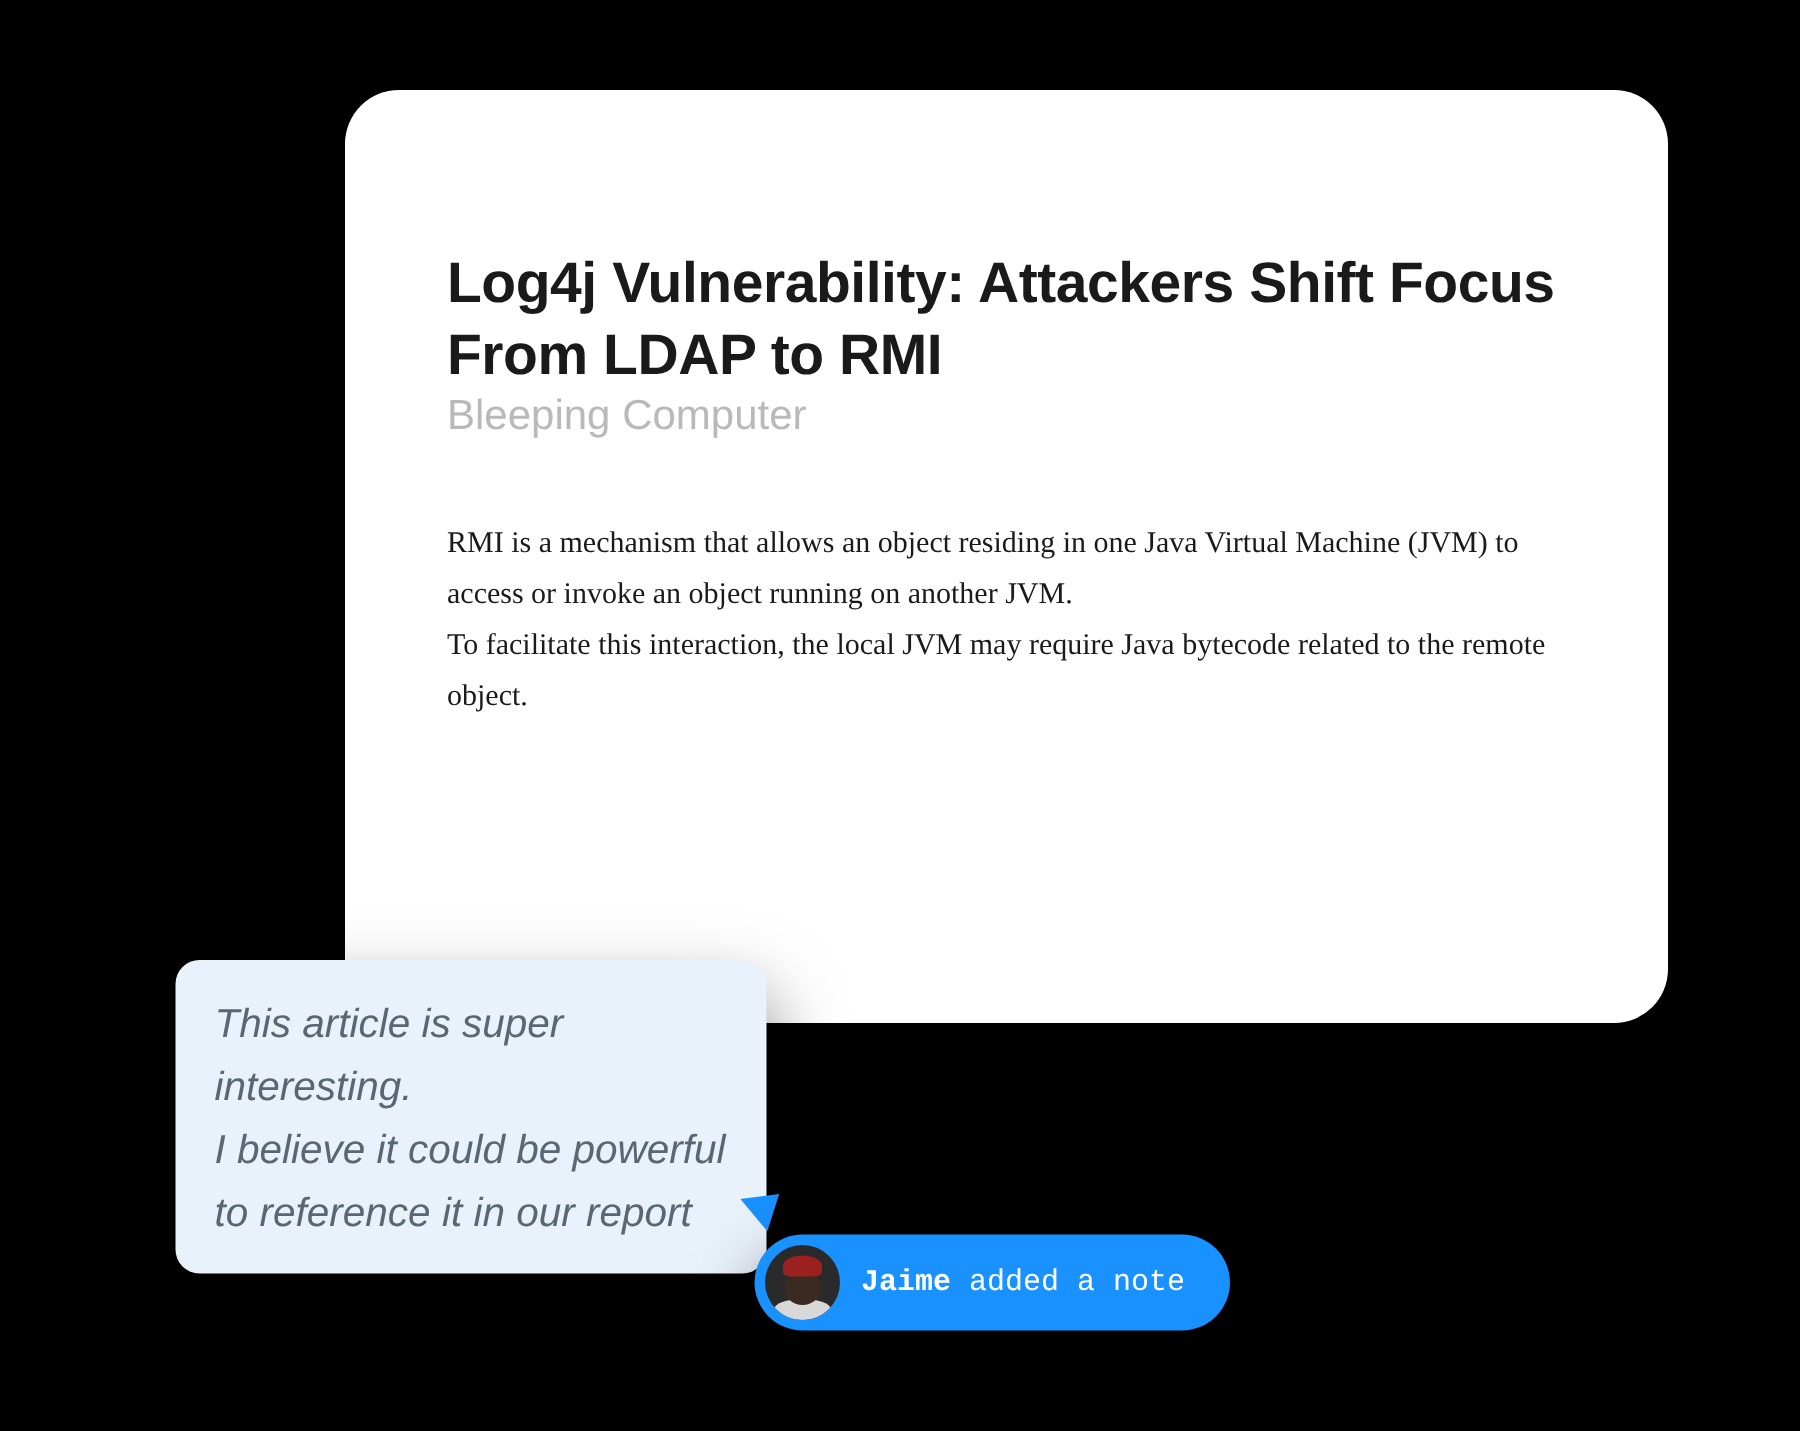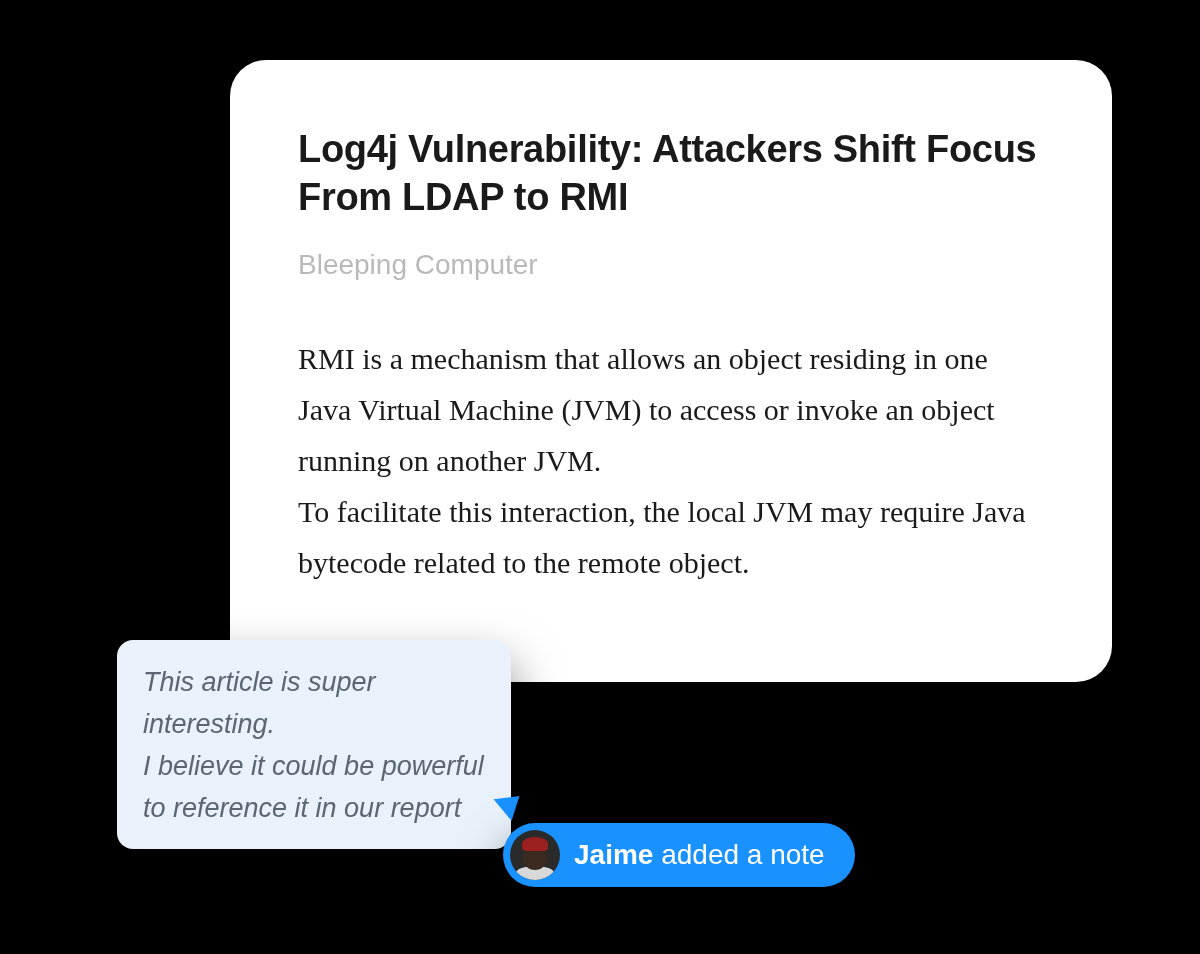--- a/index.html
+++ b/index.html
@@ -24,30 +24,31 @@
       border-radius: 36px;
       padding: 66px 68px;
       box-shadow: 0 20px 60px rgba(0,0,0,0.6);
     }
     .article-title {
       font-size: 38px;
       font-weight: 700;
       color: #1a1a1a;
       line-height: 1.25;
       letter-spacing: -0.3px;
+      margin-top: 40px;
     }
     .article-source {
       font-size: 28px;
       font-weight: 400;
       color: #b9b9b9;
-      margin-top: 28px;
+      margin-top: 0;
     }
     .article-body {
       font-family: Georgia, "Times New Roman", serif;
-      font-size: 30px;
+      font-size: 20px;
       line-height: 1.7;
       color: #1a1a1a;
       margin-top: 52px;
       white-space: pre-line;
     }
     .note-card {
       position: absolute;
       top: 640px;
       left: 117px;
       width: 394px;
@@ -117,23 +118,24 @@
       position: absolute;
       bottom: 0;
       left: 6px;
       width: 38px;
       height: 14px;
       background: #d8d8d8;
       border-radius: 50% 50% 0 0;
     }
     .pill-text {
       margin-left: 14px;
-      font-size: 28px;
+      font-size: 20px;
       color: #ffffff;
       white-space: nowrap;
+      font-family: Liberation Mono, monospace;
     }
     .pill-user {
       font-weight: 700;
     }
     .pill-action {
       font-weight: 400;
     }
   </style>
 </head>
 <body>

